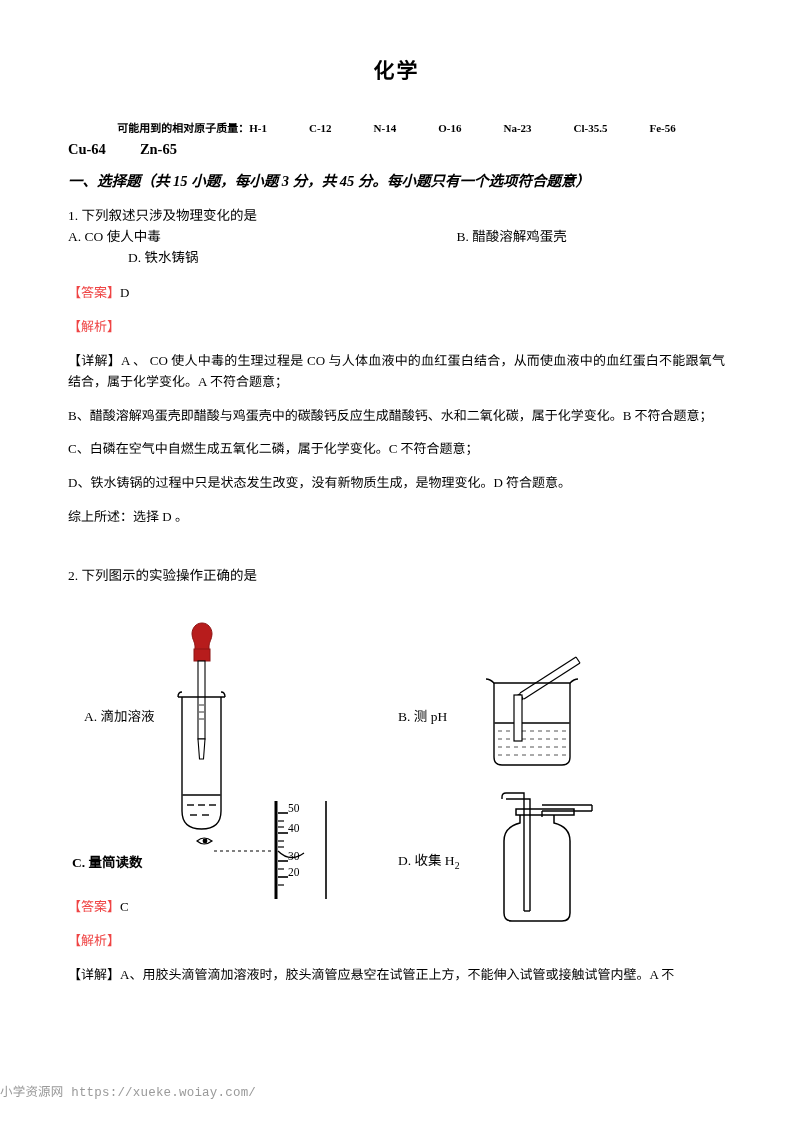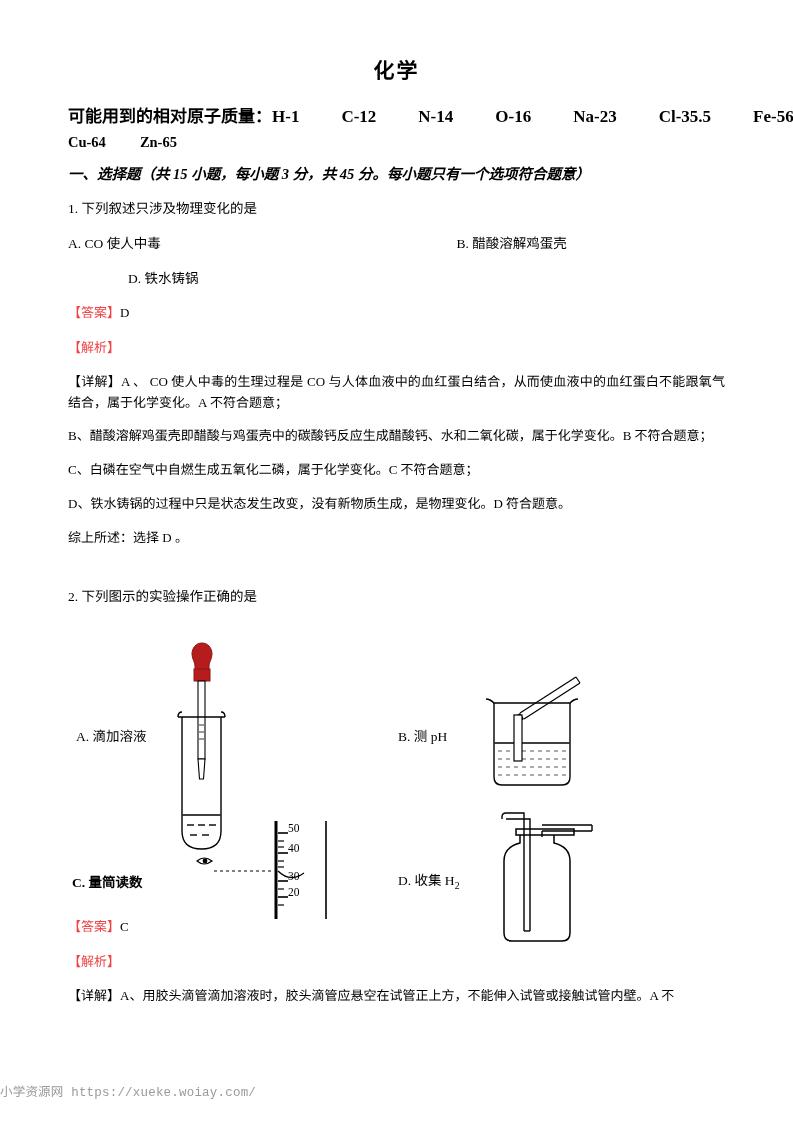--- a/index.html
+++ b/index.html
@@ -29,25 +29,26 @@
     font-size: 21px;
     font-weight: bold;
     letter-spacing: 2px;
     margin: 0;
     padding-top: 58px;
     line-height: 1.3;
   }
 
   
   .mass-line {
-    font-size: 17px;
+    font-size: 11px;
     font-weight: bold;
     line-height: 1.45;
-    margin-top: 20px;
+    margin-top: 36px;
     white-space: nowrap;
+    text-align: center;
   }
   .mass-line2 {
     font-size: 14.5px;
     font-weight: bold;
     line-height: 1.45;
     margin-top: 2px;
     white-space: nowrap;
   }
   .mass-item { display: inline-block; }
   .gap-lg { display: inline-block; width: 42px; }
@@ -66,21 +67,20 @@
   .q-stem {
     font-size: 13.5px;
     margin-top: 13px;
     line-height: 1.55;
   }
 
   
   .opt-row {
     display: flex;
     font-size: 13.5px;
-    margin-top: 14px;
     line-height: 1.55;
   }
   .opt-cell { width: 50%; box-sizing: border-box; }
   .opt-cell.right { padding-left: 60px; }
 
   
   .ans-line {
     font-size: 13px;
     margin-top: 14px;
     line-height: 1.55;
@@ -155,21 +155,21 @@
   <div class="ana-line">【详解】A 、 CO 使人中毒的生理过程是 CO 与人体血液中的血红蛋白结合，从而使血液中的血红蛋白不能跟氧气结合，属于化学变化。A 不符合题意；</div>
   <div class="ana-line tight">B、醋酸溶解鸡蛋壳即醋酸与鸡蛋壳中的碳酸钙反应生成醋酸钙、水和二氧化碳，属于化学变化。B 不符合题意；</div>
   <div class="ana-line tight">C、白磷在空气中自燃生成五氧化二磷，属于化学变化。C 不符合题意；</div>
   <div class="ana-line tight">D、铁水铸锅的过程中只是状态发生改变，没有新物质生成，是物理变化。D 符合题意。</div>
   <div class="ana-line tight">综上所述：选择 D 。</div>
 
   <div class="q-stem" style="margin-top:38px;">2. 下列图示的实验操作正确的是</div>
 
   <div class="fig-block">
 
-    <div class="fig-label" style="left:8px; top:112px;">A. 滴加溶液</div>
+    <div class="fig-label" style="left:16px; top:112px;">A. 滴加溶液</div>
     <div class="fig-art" style="left:88px; top:26px;">
       <svg width="96" height="220" viewBox="0 0 96 220" xmlns="http://www.w3.org/2000/svg">
 
         <path d="M46 4 C52 4 56 9 56 15 C56 20 53 23 53 27 L53 32 L39 32 L39 27 C39 23 36 20 36 15 C36 9 40 4 46 4 Z" fill="#b71c1c" stroke="#8e1515" stroke-width="1"></path>
         <rect x="38" y="30" width="16" height="12" fill="#b71c1c" stroke="#8e1515" stroke-width="1"></rect>
 
         <rect x="42" y="42" width="7" height="78" fill="#ffffff" stroke="#000000" stroke-width="1.1"></rect>
 
         <path d="M42 120 L49 120 L47.5 140 L43.5 140 Z" fill="#ffffff" stroke="#000000" stroke-width="1.1"></path>
 

